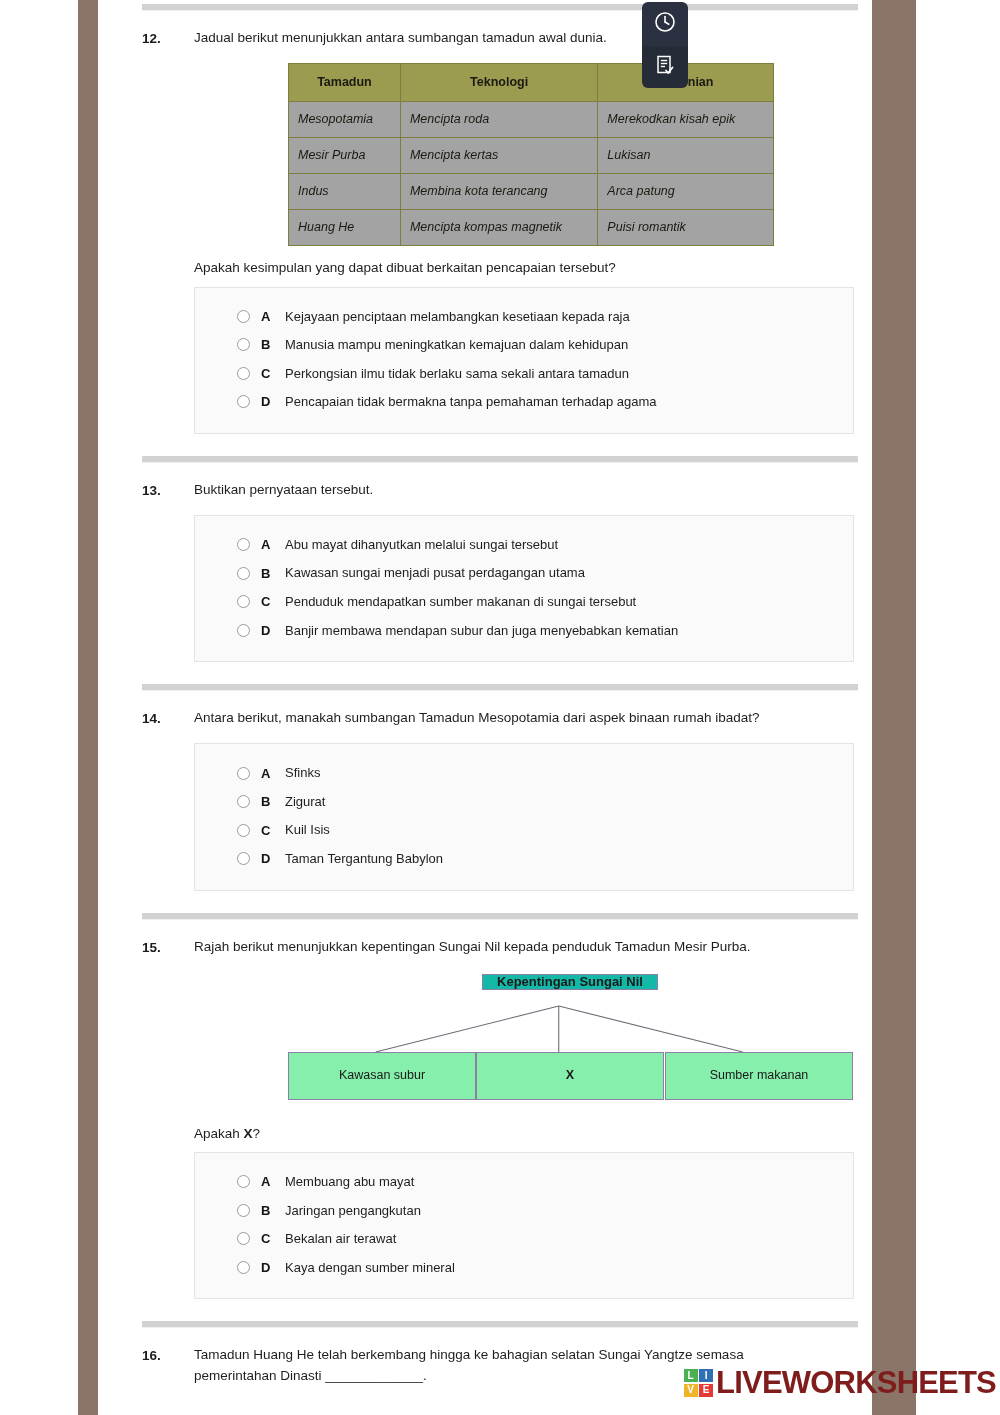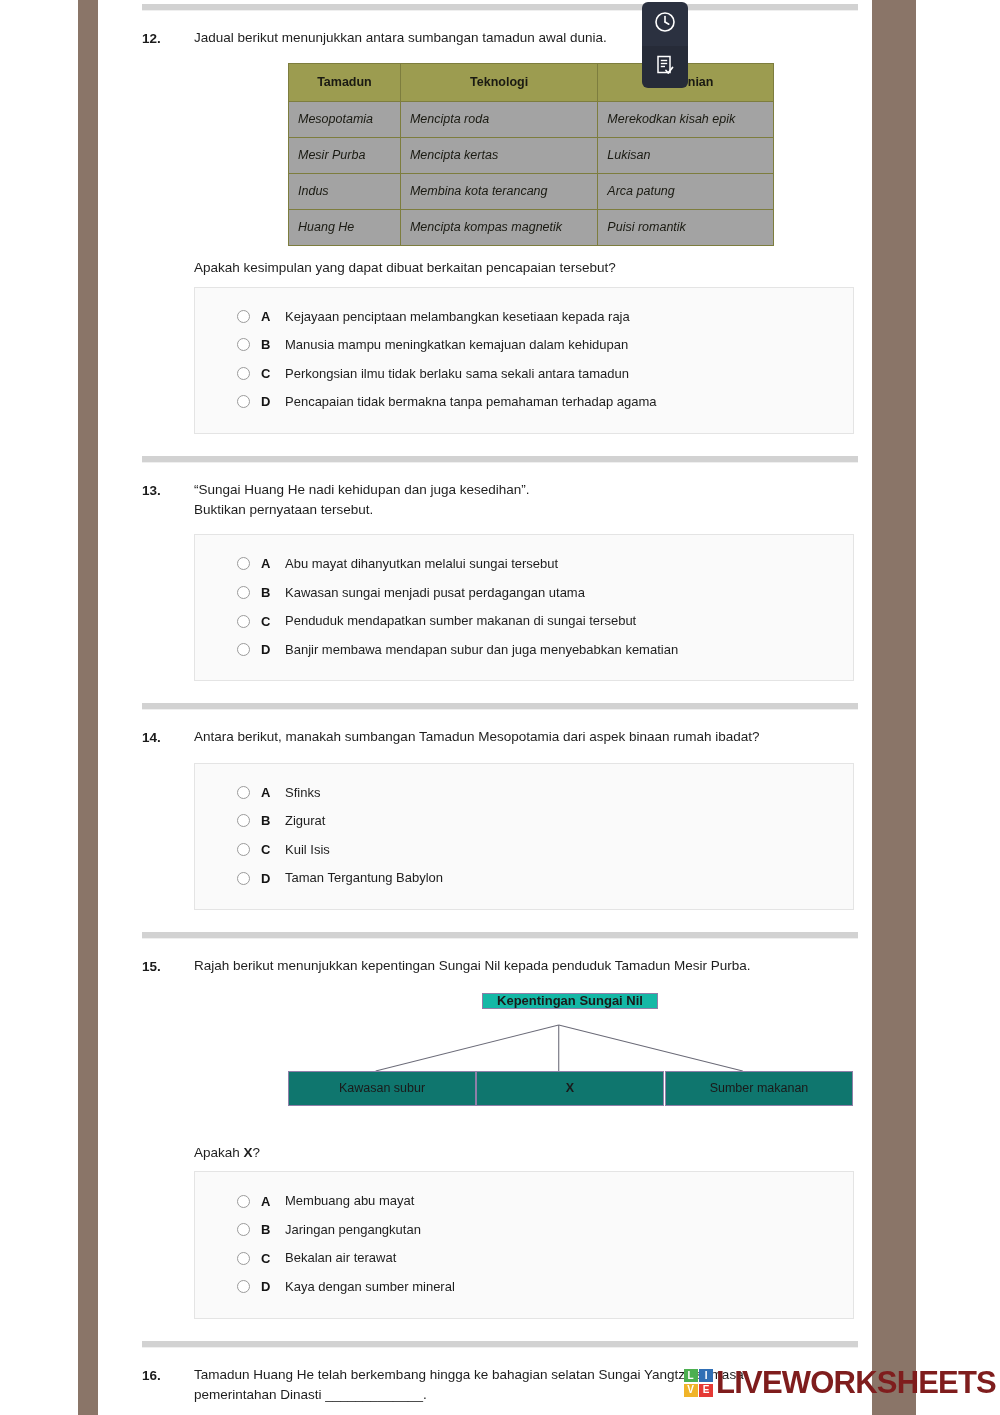--- a/index.html
+++ b/index.html
@@ -167,23 +167,23 @@
   .dnode.root {
     background: #14b8a6;
     font-weight: bold;
     left: 340px;
     top: 0;
     width: 176px;
     height: 16px;
     font-size: 13px;
   }
   .dnode.child {
-    background: #0f766e;
+    background: #86efac;
     top: 78px;
-    height: 35px;
+    height: 48px;
   }
   .dnode.c1 { left: 146px; width: 188px; }
   .dnode.c2 { left: 334px; width: 188px; font-weight: bold; }
   .dnode.c3 { left: 523px; width: 188px; }
   .diagram svg { position: absolute; left: 0; top: 0; width: 100%; height: 138px; }
 
   
   .toolbar {
     position: absolute;
     right: 212px;
@@ -340,21 +340,20 @@
       </div>
     </div>
   </div>
 
   <div class="sep"></div>
 
   <div class="q">
     <div class="q-head">
       <div class="q-num">13.</div>
       <div>
-        <div class="q-text">“Sungai Huang He nadi kehidupan dan juga kesedihan”.</div>
         <div class="q-text">Buktikan pernyataan tersebut.</div>
       </div>
     </div>
 
     <div class="opts" style="margin-top:14px;">
       <div class="opt">
         <span class="radio"></span>
         <span class="opt-letter">A</span>
         <span class="opt-text">Abu mayat dihanyutkan melalui sungai tersebut</span>
       </div>

